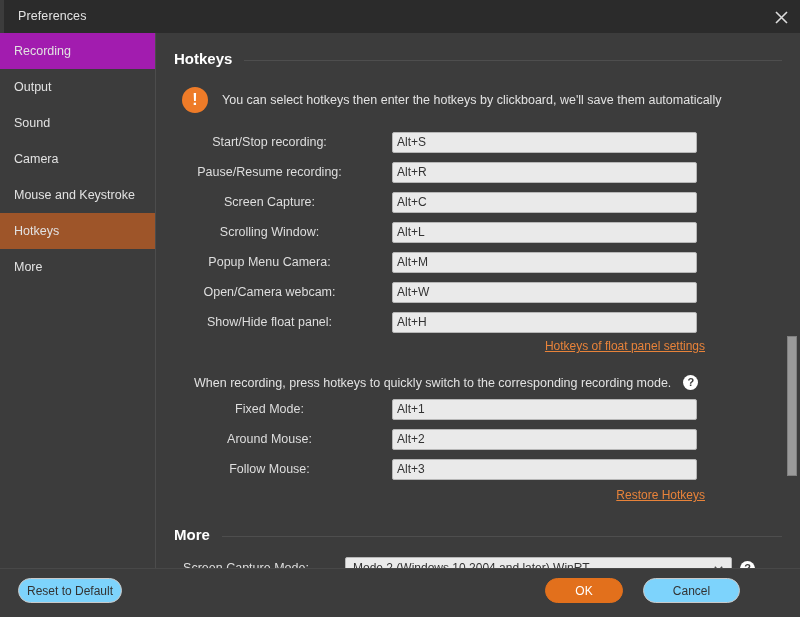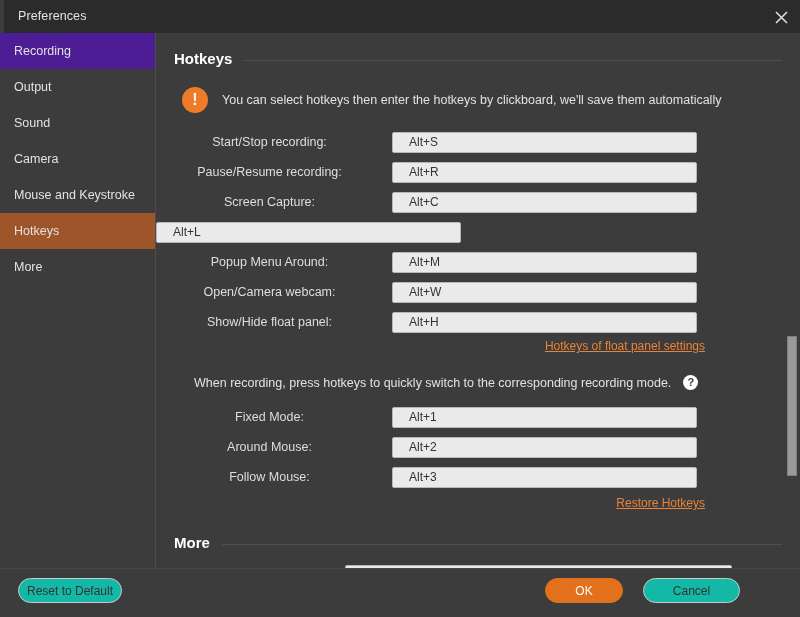--- a/index.html
+++ b/index.html
@@ -45,21 +45,21 @@
   }
   .side-item {
     position: relative;
     height: 36px;
     display: flex; align-items: center;
     padding-left: 14px;
     font-size: 12.5px;
     color: #e2e2e2;
     cursor: pointer;
   }
-  .side-item.hover { background: #4c1d95; }
+  .side-item.hover { background: #a21caf; }
   .side-item.active { background: #9e5529; }
 
   
   .content {
     position: absolute; left: 156px; top: 33px;
     width: 644px; height: 535px;
     background: #3c3c3c;
     overflow: hidden;
   }
   .section-head {
@@ -103,21 +103,21 @@
     font-size: 12.5px; color: #dedede;
     white-space: nowrap;
   }
   .field {
     width: 305px; height: 21px;
     background: #eaeaea;
     border: 1px solid #b7b7b7;
     border-radius: 2px;
     font-size: 12px; color: #333;
     display: flex; align-items: center;
-    padding-left: 16px;
+    padding-left: 4px;
     cursor: text;
   }
 
   .link-row {
     display: flex; justify-content: flex-end;
     padding-right: 95px;
     margin-top: 0;
   }
   .link {
     font-size: 12px; color: #e8833a;
@@ -183,21 +183,21 @@
     border-top: 1px solid #484848;
   }
   .btn {
     position: absolute;
     height: 25px;
     border-radius: 13px;
     font-size: 12px;
     display: flex; align-items: center; justify-content: center;
     cursor: pointer;
     border: 1px solid #c9c9c9;
-    background: #14b8a6; color: #333;
+    background: #7dd3fc; color: #333;
   }
   .btn-reset { left: 18px; top: 9px; width: 104px; }
   .btn-ok {
     right: 177px; top: 9px; width: 78px;
     background: #e2701c; border-color: #e2701c; color: #fff;
   }
   .btn-cancel { right: 60px; top: 9px; width: 97px; }
 </style>
 </head>
 <body>
@@ -256,24 +256,25 @@
       </div>
       <div class="row">
         <div class="row-label">Pause/Resume recording:</div>
         <div class="field">Alt+R</div>
       </div>
       <div class="row">
         <div class="row-label">Screen Capture:</div>
         <div class="field">Alt+C</div>
       </div>
       <div class="row">
+        <div class="row-label">Scrolling Window:</div>
         <div class="field">Alt+L</div>
       </div>
       <div class="row">
-        <div class="row-label">Popup Menu Around:</div>
+        <div class="row-label">Popup Menu Camera:</div>
         <div class="field">Alt+M</div>
       </div>
       <div class="row">
         <div class="row-label">Open/Camera webcam:</div>
         <div class="field">Alt+W</div>
       </div>
       <div class="row">
         <div class="row-label">Show/Hide float panel:</div>
         <div class="field">Alt+H</div>
       </div>
@@ -281,21 +282,21 @@
 
     <div class="link-row">
       <span class="link">Hotkeys of float panel settings</span>
     </div>
 
     <div class="switch-note">
       <span class="switch-note-text">When recording, press hotkeys to quickly switch to the corresponding recording mode.</span>
       <span class="qmark">?</span>
     </div>
 
-    <div class="rows" style="margin-top:14px;">
+    <div class="rows" style="margin-top:6px;">
       <div class="row">
         <div class="row-label">Fixed Mode:</div>
         <div class="field">Alt+1</div>
       </div>
       <div class="row">
         <div class="row-label">Around Mouse:</div>
         <div class="field">Alt+2</div>
       </div>
       <div class="row">
         <div class="row-label">Follow Mouse:</div>

